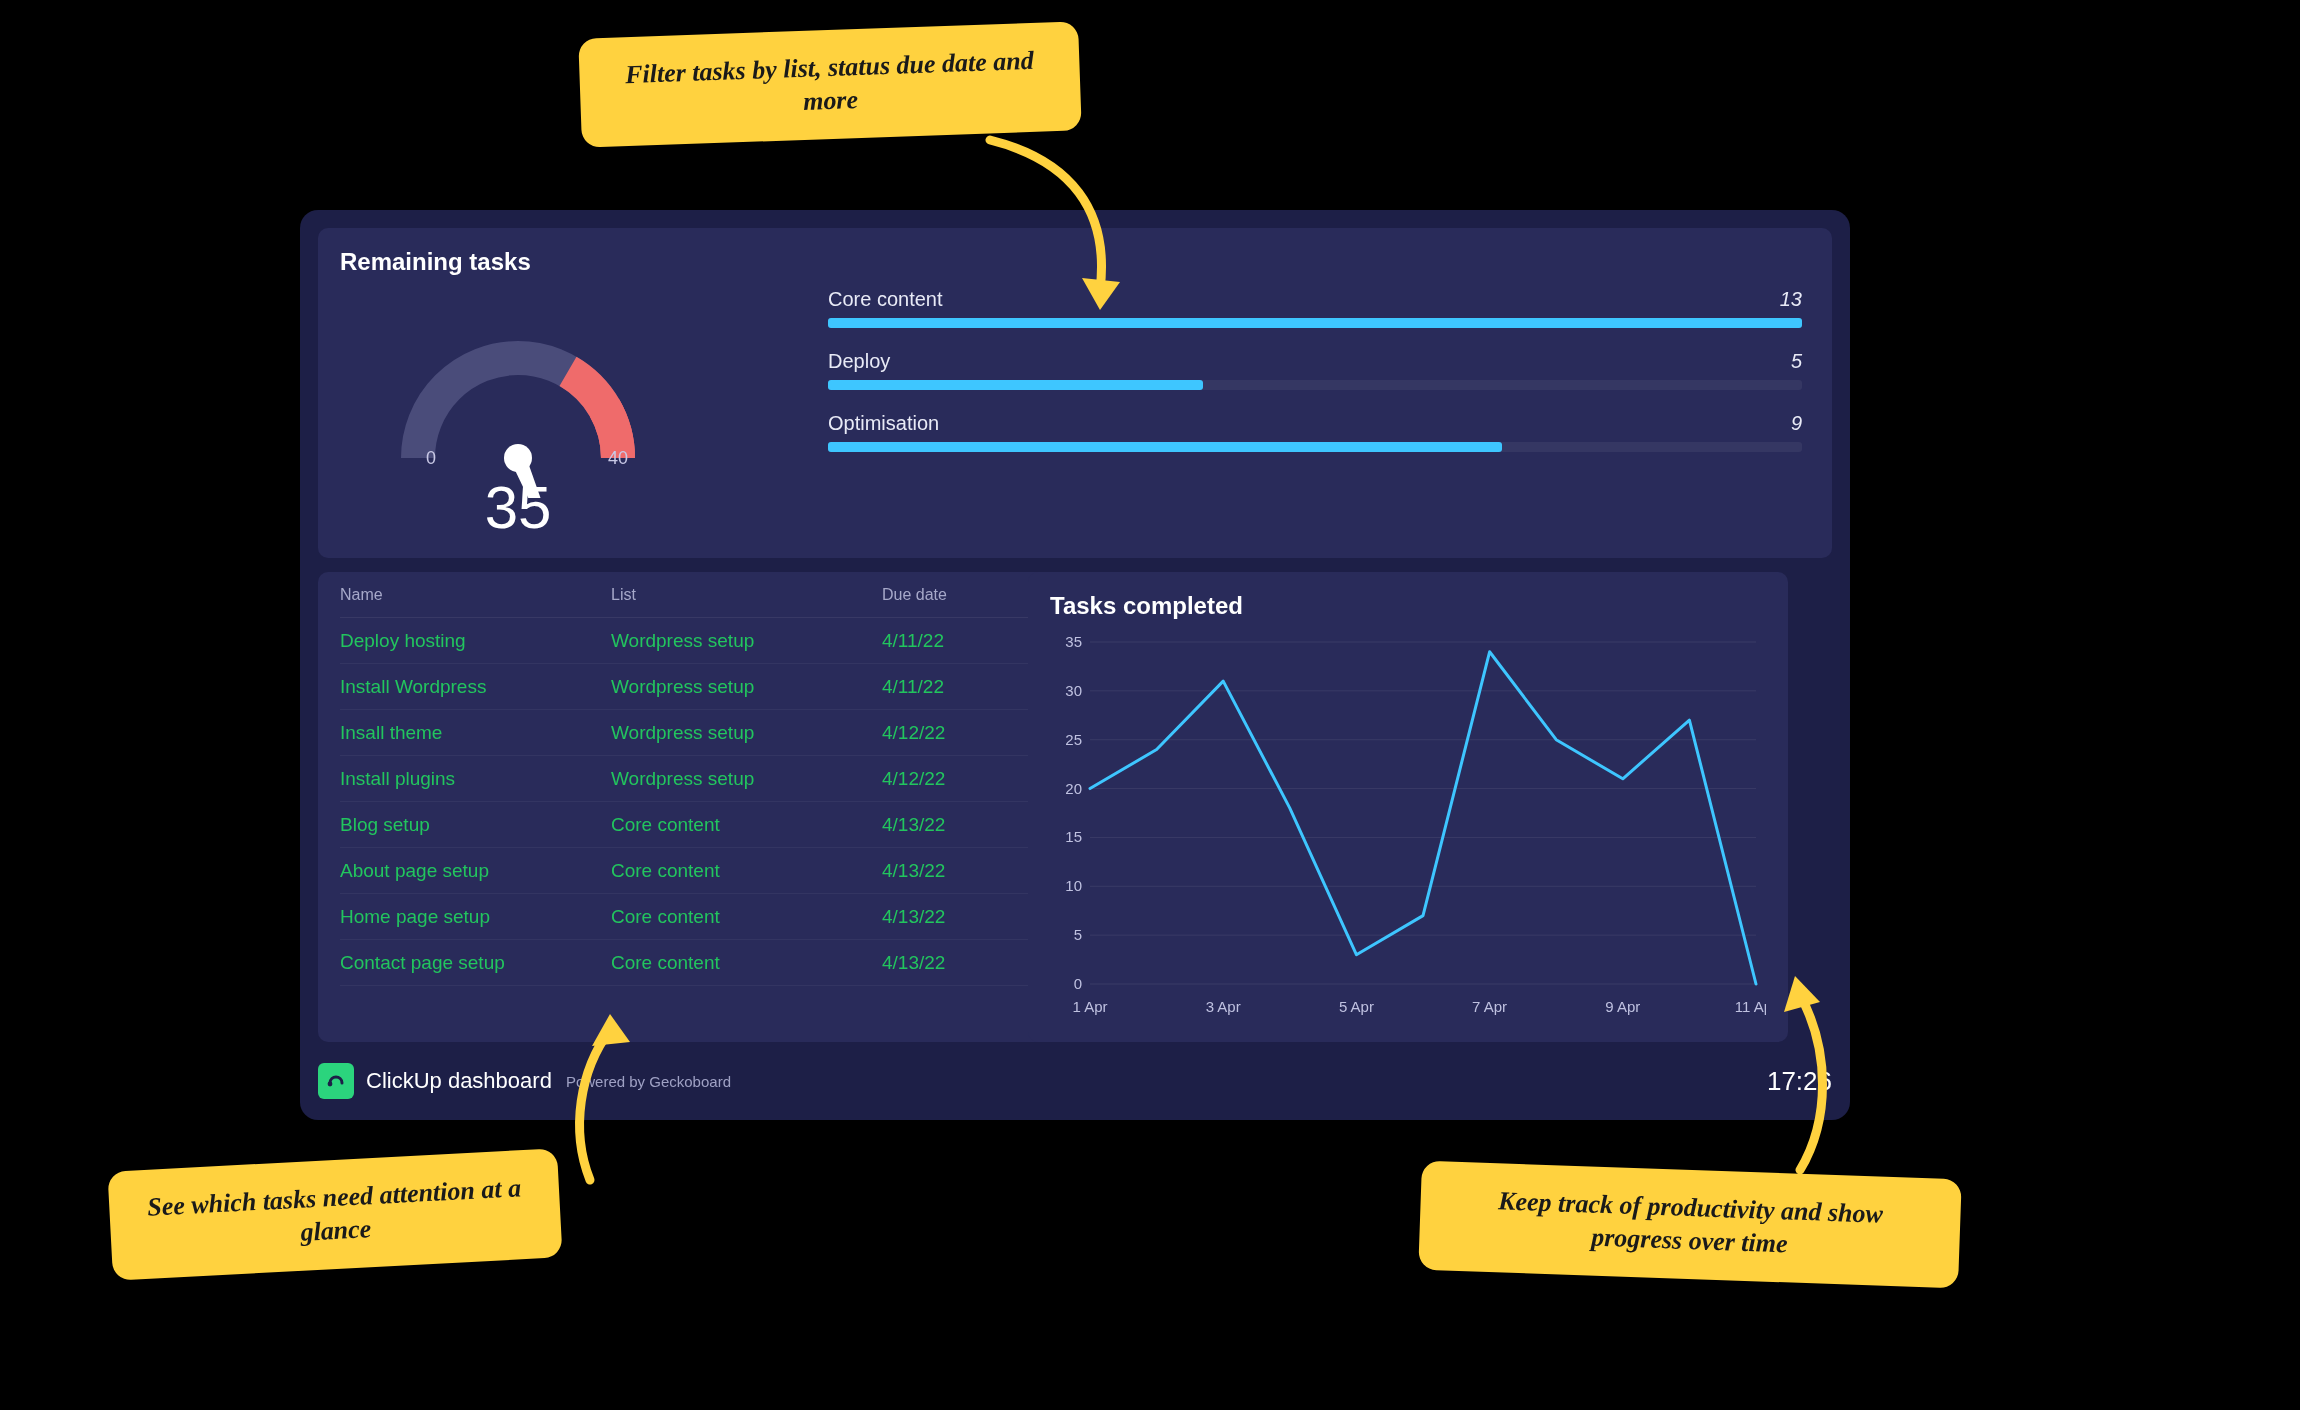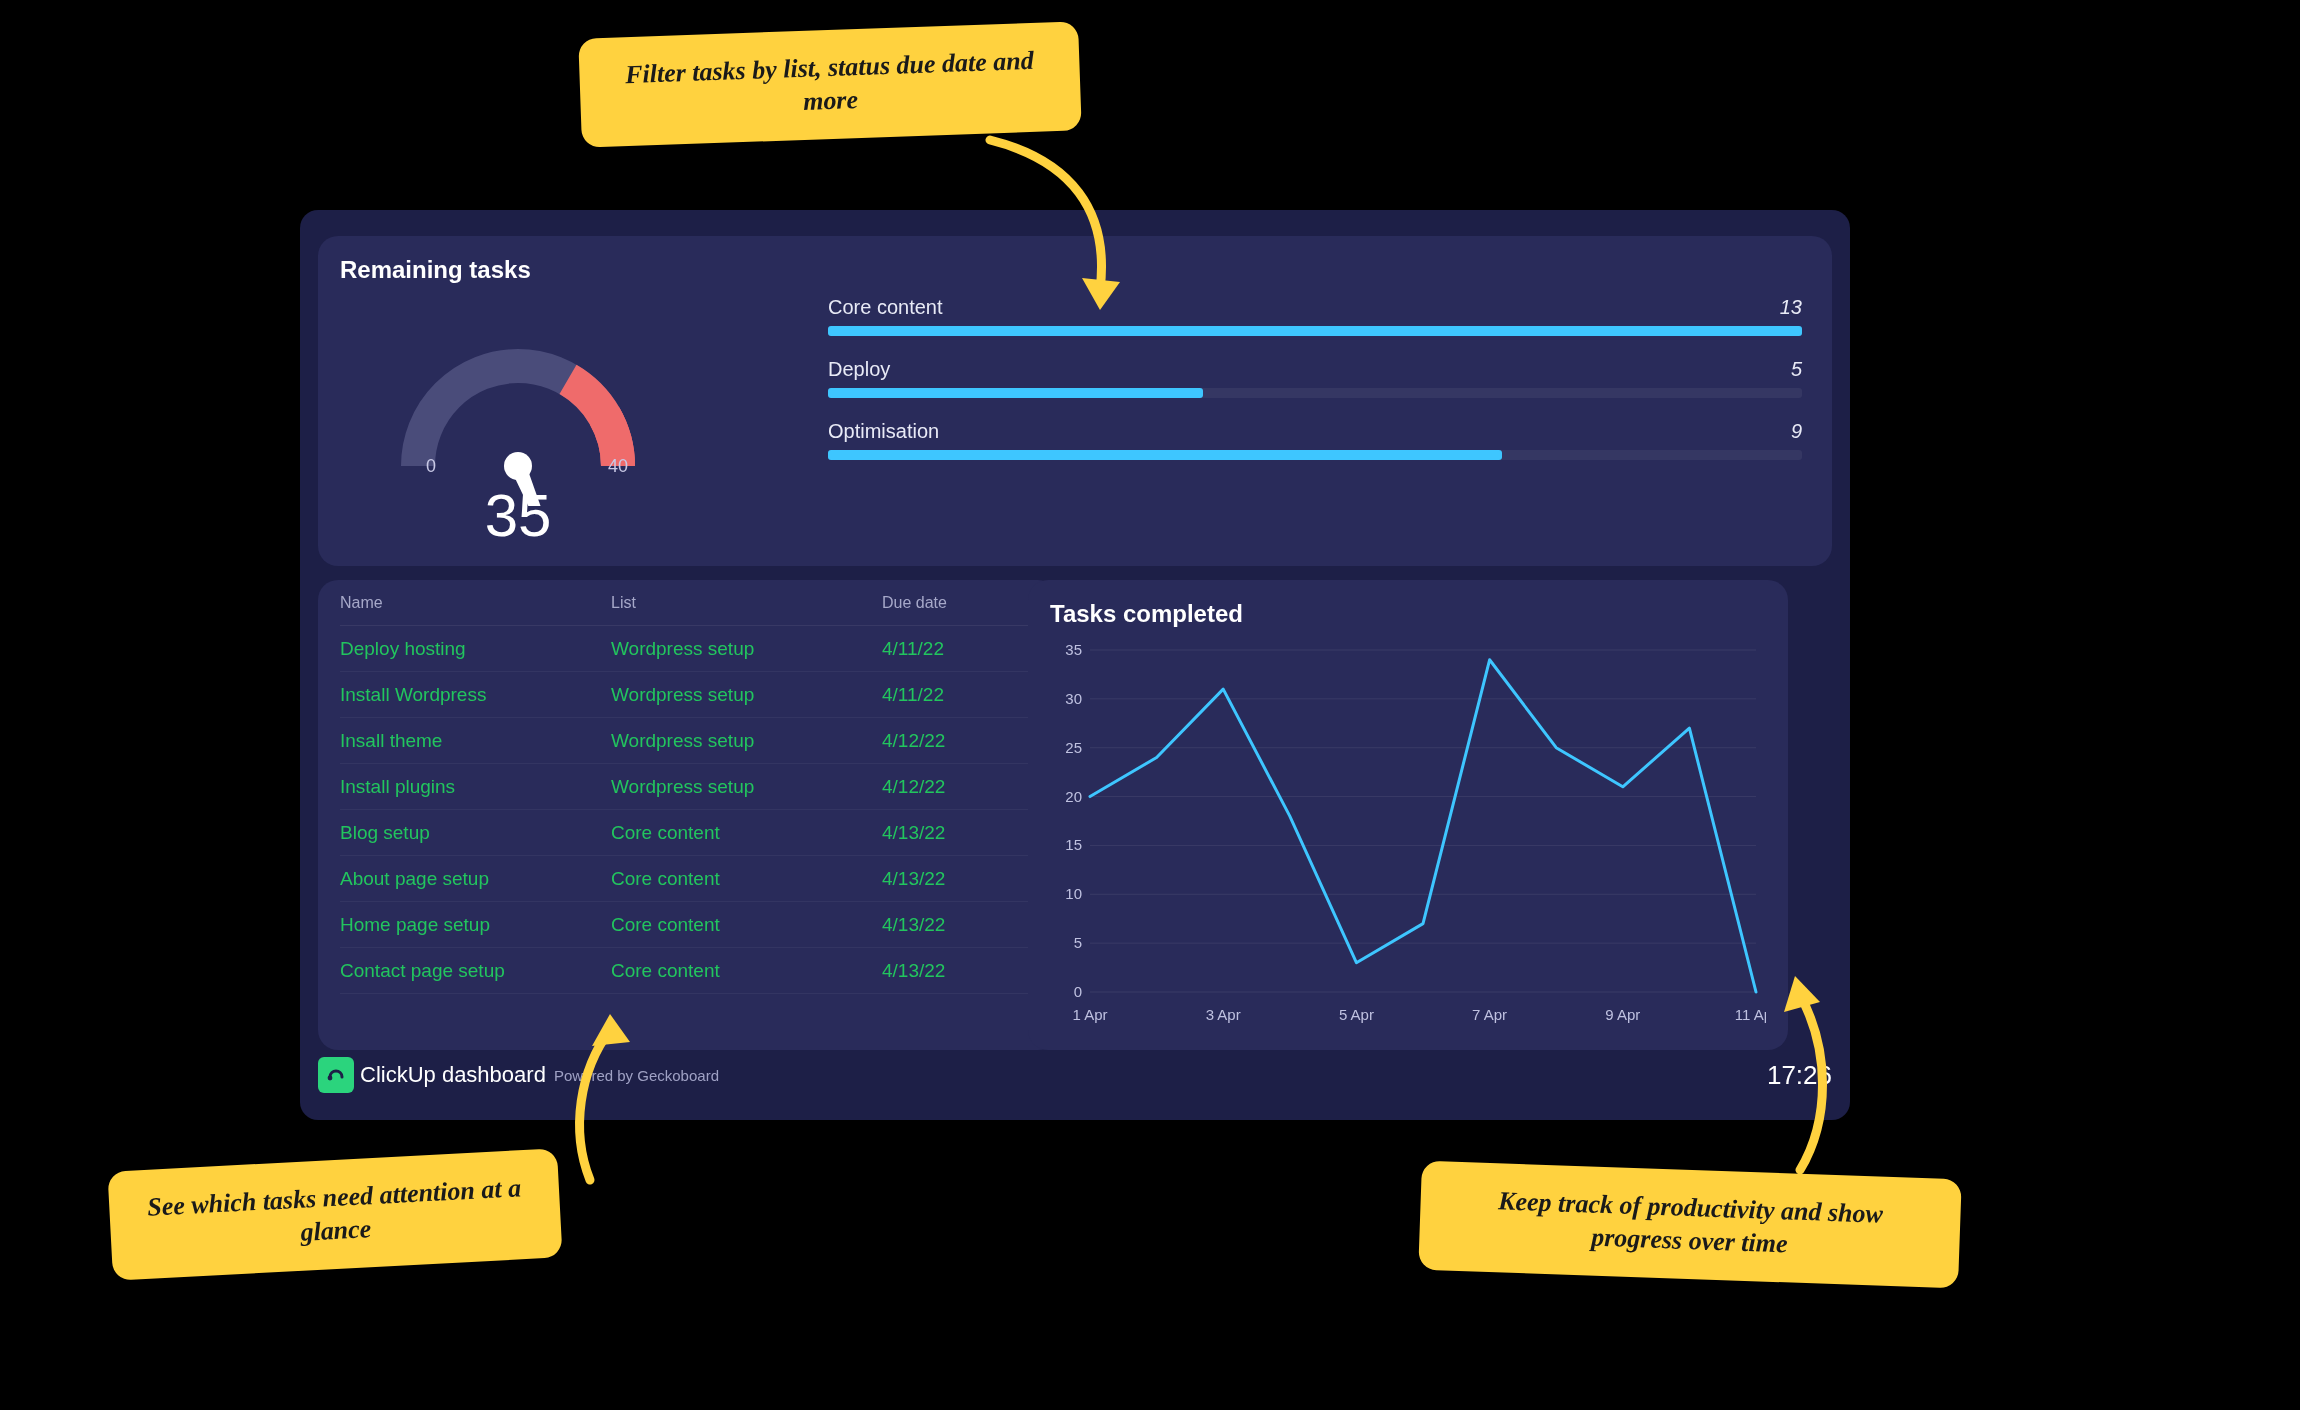--- a/index.html
+++ b/index.html
@@ -12,22 +12,21 @@
     left: 300px; top: 210px;
     width: 1550px; height: 910px;
     background: #1d1f47;
     border-radius: 18px;
     padding: 18px;
     box-shadow: 0 20px 60px rgba(0,0,0,0.6);
   }
 
   .panel {
     background: #292b5a;
-    border-radius: 20px;
-    margin-top: 8px;
+    border-radius: 10px;
   }
   .panel-title {
     font-size: 24px; font-weight: 700; color: #ffffff;
     padding: 20px 22px 10px 22px;
   }
 
   
   .top-panel { position: absolute; left: 18px; top: 18px; width: 1514px; height: 330px; }
   .gauge-wrap { position: absolute; left: 40px; top: 70px; width: 320px; height: 240px; }
   .gauge-svg { width: 320px; height: 200px; display:block; }
@@ -48,21 +47,21 @@
   .tbl { padding: 0 16px 12px 22px; }
   .tbl-head, .tbl-row { display:grid; grid-template-columns: 1fr 1fr 160px; align-items:center; height:46px; font-size:19px; }
   .tbl-head { color:#a6a8c9; font-size:16px; border-bottom:1px solid rgba(255,255,255,0.07); }
   .tbl-row { color:#22c55e; border-bottom:1px solid rgba(255,255,255,0.05); }
 
   
   .right-panel { position:absolute; left:728px; top:362px; width:760px; height:470px; }
   .chart-area { position:absolute; left:22px; right:22px; top:60px; bottom:22px; }
 
   
-  .dash-footer { position:absolute; left:18px; right:18px; bottom:20px; height:50px; display:flex; align-items:center; gap:6px; }
+  .dash-footer { position:absolute; left:18px; right:18px; bottom:14px; height:50px; display:flex; align-items:center; gap:12px; }
   .logo-badge { width:36px; height:36px; background:#2bd47d; border-radius:6px; display:flex; align-items:center; justify-content:center; }
   .logo-badge svg { width:24px; height:24px; }
   .dash-name { font-size:22px; color:#fff; }
   .powered { font-size:15px; color:#9fa1c4; margin-left:2px; }
   .clock { margin-left:auto; font-size:26px; color:#fff; }
 
   
   .callout {
     position:absolute;
     background:#ffd23f;

